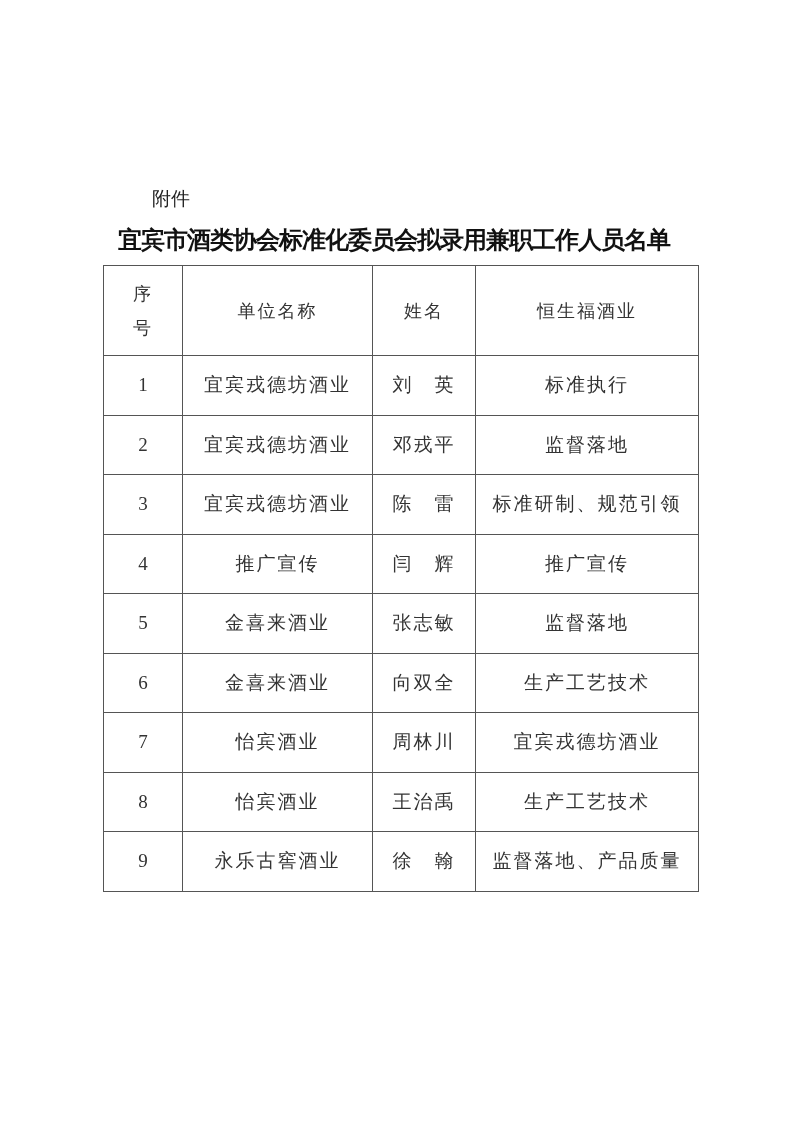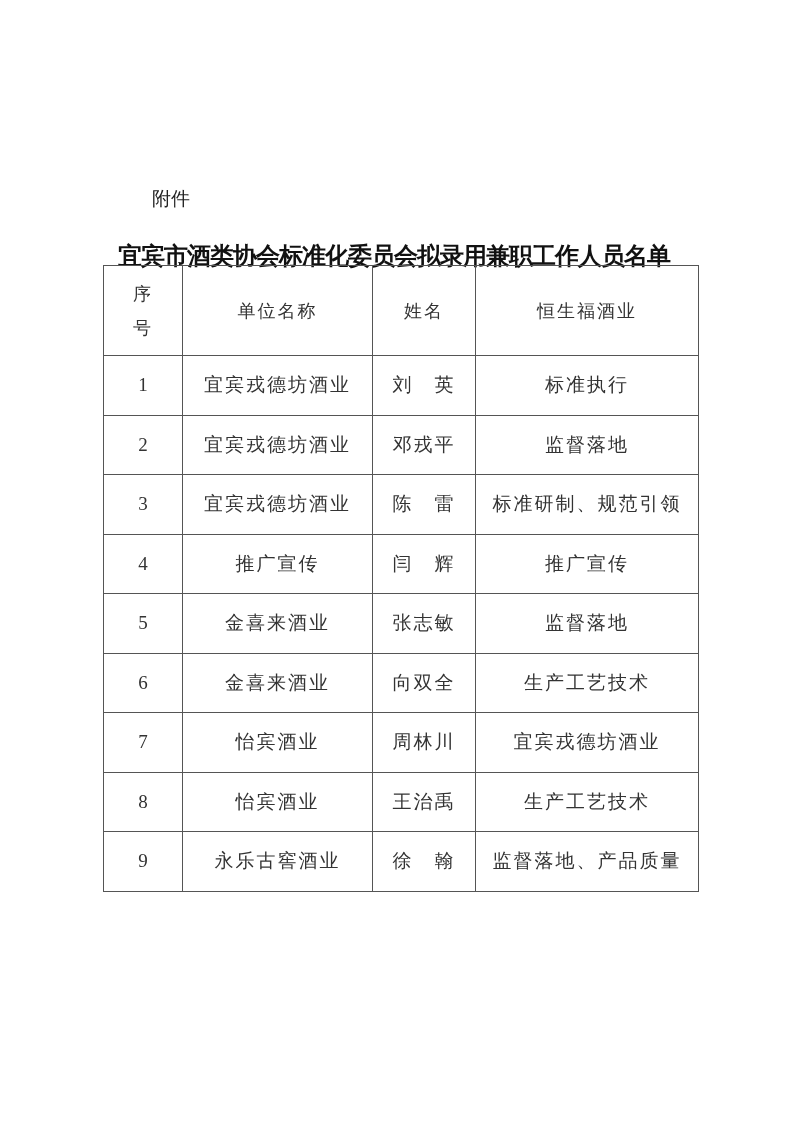--- a/index.html
+++ b/index.html
@@ -1,20 +1,20 @@
 <!DOCTYPE html>
 <html><head>
 <meta charset="utf-8">
 <style>
   html, body { margin: 0; padding: 0; background: #ffffff; }
   body { width: 800px; height: 1130px; position: relative; overflow: hidden;
          font-family: "DejaVu Serif", "Liberation Serif", serif; color: #2b2b2b; }
   .attach { position: absolute; left: 120px; top: 186px; font-size: 19px;
             font-family: "DejaVu Sans", sans-serif; color: #222; margin-left: 32px; }
-  .title { position: absolute; left: 118px; top: 240px; font-size: 24px; font-weight: bold;
+  .title { position: absolute; left: 118px; top: 224px; font-size: 24px; font-weight: bold;
            font-family: "DejaVu Serif", serif; color: #111; letter-spacing: -1px; white-space: nowrap; }
   table { position: absolute; left: 103px; top: 265px; border-collapse: collapse;
           width: 595px; table-layout: fixed; }
   td, th { border: 1.5px solid #555; text-align: center; vertical-align: middle;
            font-weight: normal; font-size: 19px; padding: 0; color: #333; letter-spacing: 2px; }
   th { height: 89px; font-family: "DejaVu Sans", sans-serif; font-size: 18px; }
   td { height: 58.5px; }
   .c1 { width: 79px; } .c2 { width: 190px; } .c3 { width: 103px; } .c4 { width: 223px; }
   .hdr-seq { line-height: 34px; }
   .num { font-family: "Liberation Serif", serif; letter-spacing: 0; }

